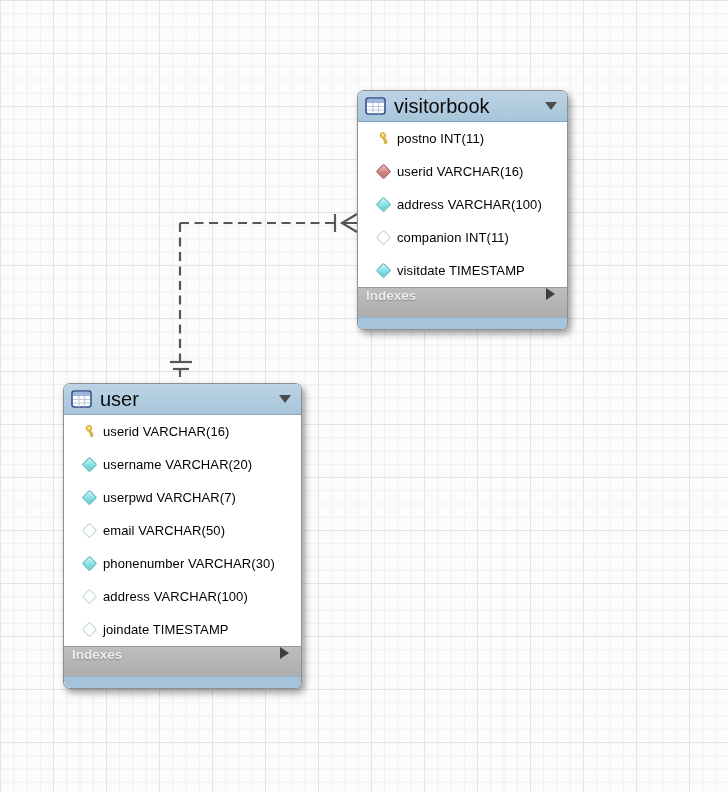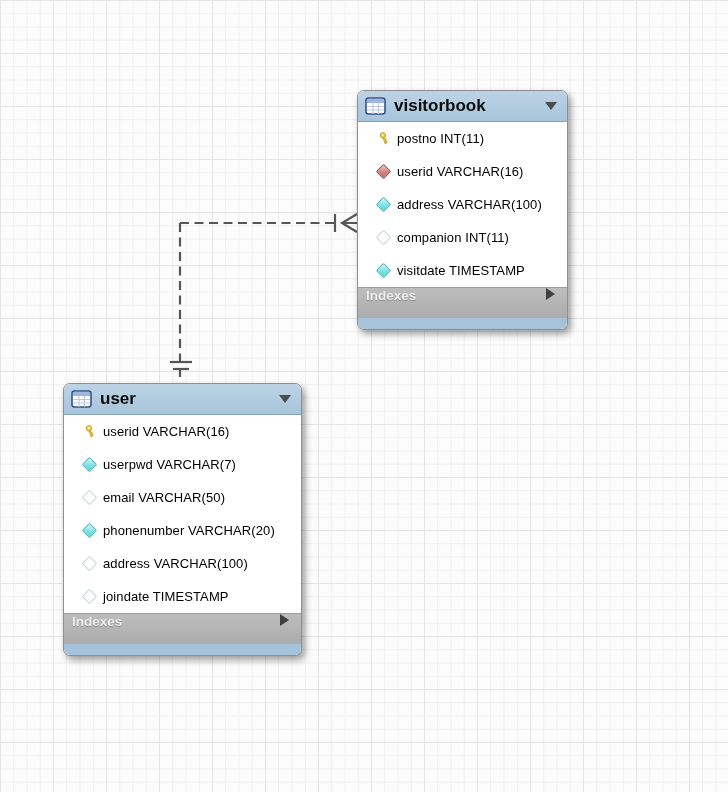--- a/index.html
+++ b/index.html
@@ -26,21 +26,21 @@
     box-shadow:3px 4px 7px rgba(0,0,0,0.38);
   }
   .tbl-header{
     height:30px;display:flex;align-items:center;
     background:linear-gradient(#bdd3e5,#a7c5da);
     border-bottom:1px solid #86a5bd;
     border-radius:6px 6px 0 0;
     padding:0 10px 0 7px;
   }
   .tbl-title{
-    font-size:17px;font-weight:bold;color:#0b0b0b;margin-left:8px;
+    font-size:20px;font-weight:normal;color:#0b0b0b;margin-left:8px;
     flex:1 1 auto;white-space:nowrap;
   }
   .tbl-icon{width:21px;height:18px;flex:0 0 auto;display:block;}
   .chev-down{
     width:0;height:0;flex:0 0 auto;
     border-left:6px solid transparent;border-right:6px solid transparent;
     border-top:8px solid #4b4b4b;
   }
   .tbl-rows{background:#ffffff;}
   .col-row{
@@ -174,33 +174,39 @@
             <path d="M7.2 7 L7.2 14.2 L8.8 14.2 L8.8 13 L10.3 13 L10.3 11.6 L8.8 11.6 L8.8 10.4 L10 10.4 L10 9 L8.8 9 L8.8 7 Z" fill="#e7c23a" stroke="#c1992a" stroke-width="0.7"></path>
           </g>
             </svg>
         </span>
         <span class="col-label">userid VARCHAR(16)</span>
       </div>
       <div class="col-row">
         <span class="icon-cell">
             <span class="dia dia-nn"></span>
           </span>
+        <span class="col-label">username VARCHAR(20)</span>
+      </div>
+      <div class="col-row">
+        <span class="icon-cell">
+            <span class="dia dia-nn"></span>
+          </span>
         <span class="col-label">userpwd VARCHAR(7)</span>
       </div>
       <div class="col-row">
         <span class="icon-cell">
             <span class="dia dia-null"></span>
           </span>
         <span class="col-label">email VARCHAR(50)</span>
       </div>
       <div class="col-row">
         <span class="icon-cell">
             <span class="dia dia-nn"></span>
           </span>
-        <span class="col-label">phonenumber VARCHAR(20)</span>
+        <span class="col-label">phonenumber VARCHAR(30)</span>
       </div>
       <div class="col-row">
         <span class="icon-cell">
             <span class="dia dia-null"></span>
           </span>
         <span class="col-label">address VARCHAR(100)</span>
       </div>
       <div class="col-row">
         <span class="icon-cell">
             <span class="dia dia-null"></span>

